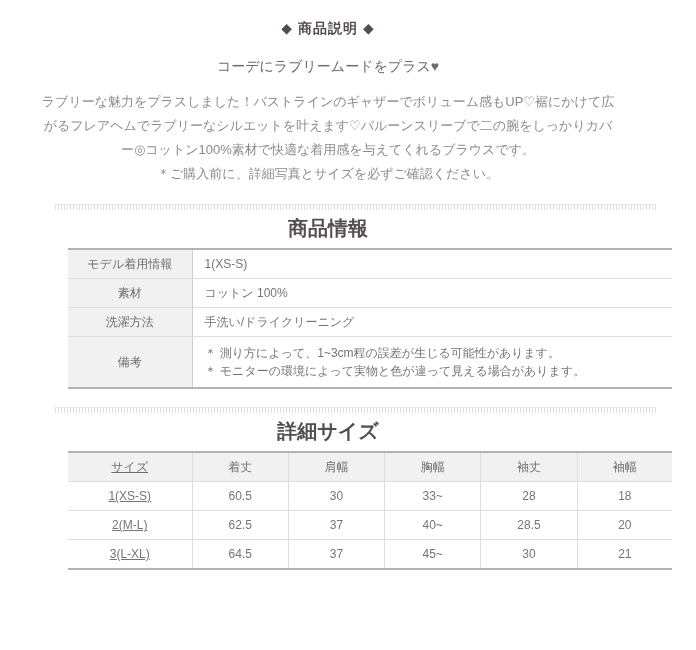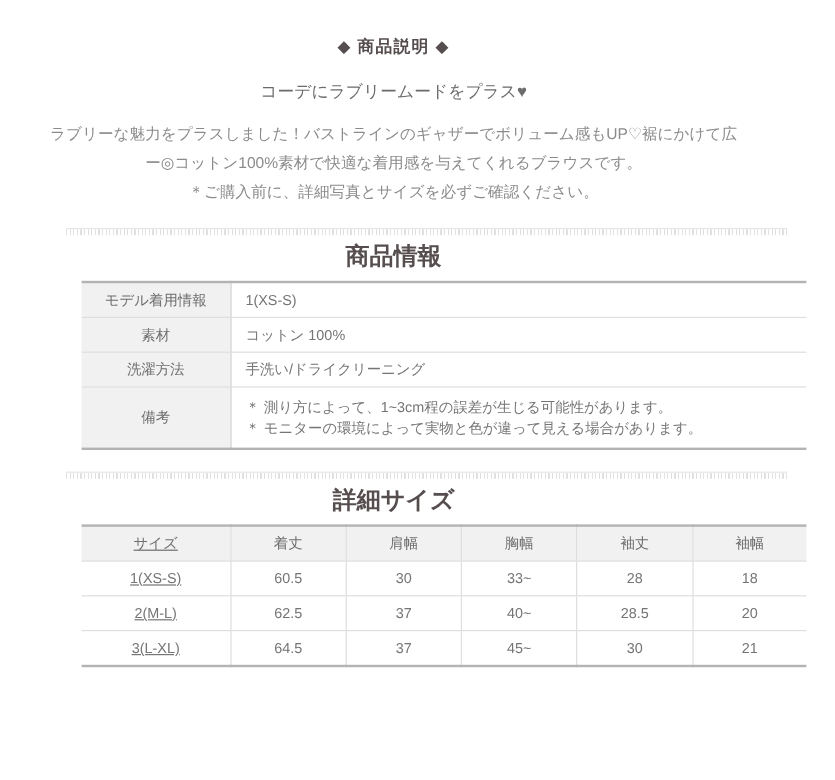--- a/index.html
+++ b/index.html
@@ -3,21 +3,21 @@
 <meta charset="utf-8">
 <style>
   * { box-sizing: border-box; margin: 0; padding: 0; }
   html, body { background: #ffffff; }
   body {
     width: 696px; height: 650px;
     font-family: "Liberation Sans", "DejaVu Sans", sans-serif;
     color: #6e6e6e;
     overflow: hidden;
   }
-  .page { width: 656px; height: 650px; padding-top: 30px; background: #fff; }
+  .page { width: 656px; height: 650px; padding-top: 20px; background: #fff; }
 
   .section-title {
     text-align: center; font-size: 14px; font-weight: bold;
     color: #564e4e; line-height: 16px; margin: 0 0 22px 0;
     letter-spacing: 1px;
   }
   .subtitle {
     text-align: center; font-size: 14px; color: #6b6b6b;
     line-height: 16px; margin: 0 0 16px 0;
   }
@@ -75,20 +75,21 @@
 <body>
 
 <div class="page">
 
   <div class="section-title">◆ 商品説明 ◆</div>
 
   <div class="subtitle">コーデにラブリームードをプラス♥</div>
 
   <div class="description">
     <span>ラブリーな魅力をプラスしました！バストラインのギャザーでボリューム感もUP♡裾にかけて広</span>
+    <span>がるフレアヘムでラブリーなシルエットを叶えます♡バルーンスリーブで二の腕をしっかりカバ</span>
     <span>ー◎コットン100%素材で快適な着用感を与えてくれるブラウスです。</span>
     <span>＊ご購入前に、詳細写真とサイズを必ずご確認ください。</span>
   </div>
 
   <div class="divider"></div>
 
   <div class="block-title">商品情報</div>
 
   <table class="info-table">
     <tbody>

